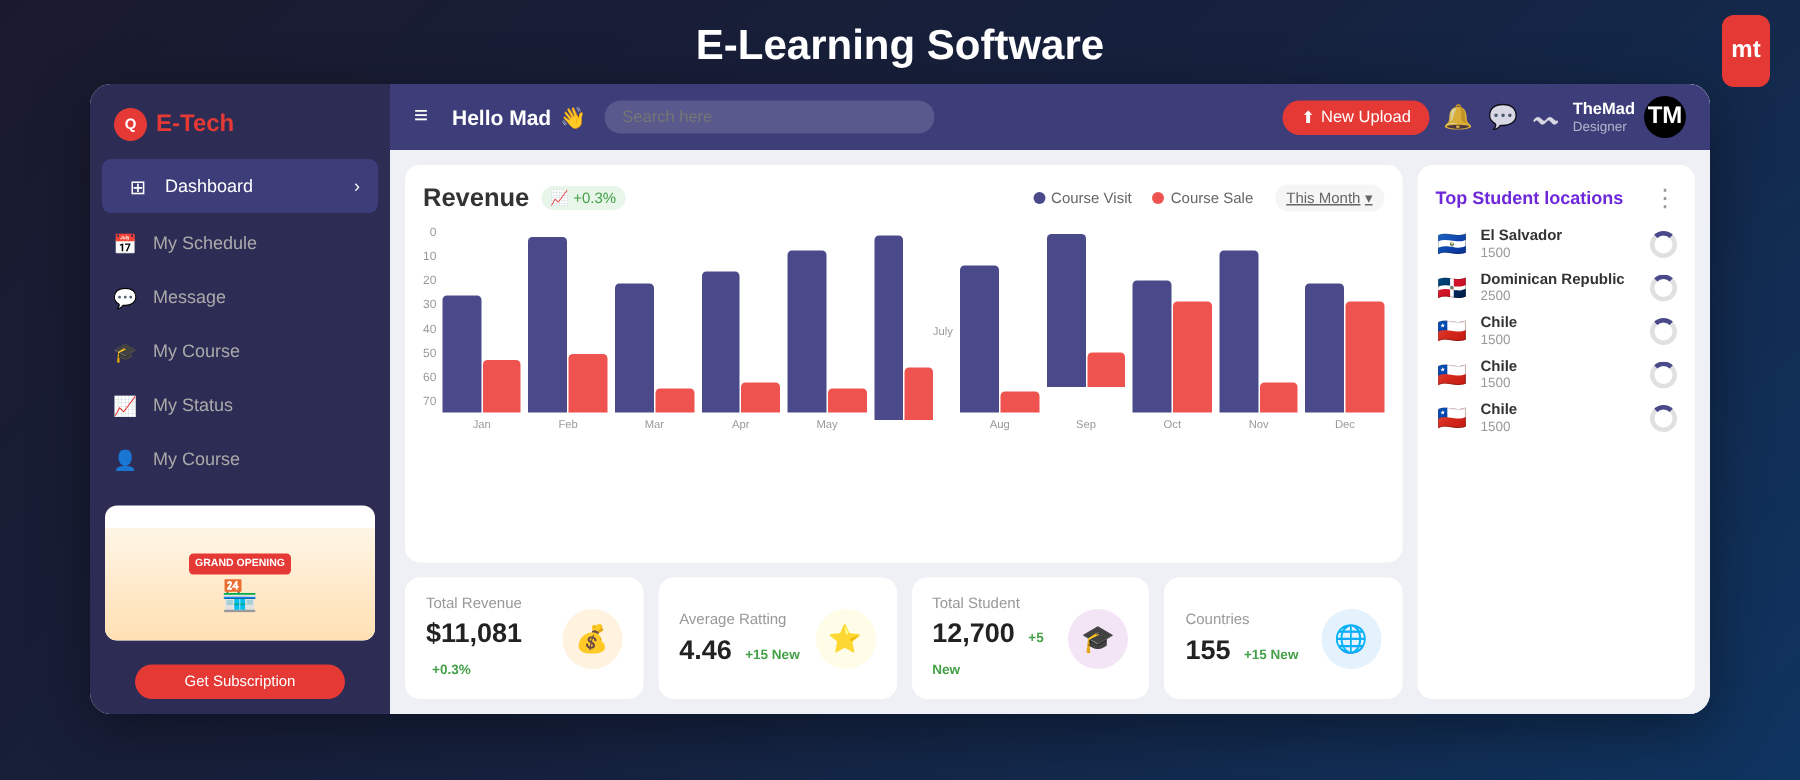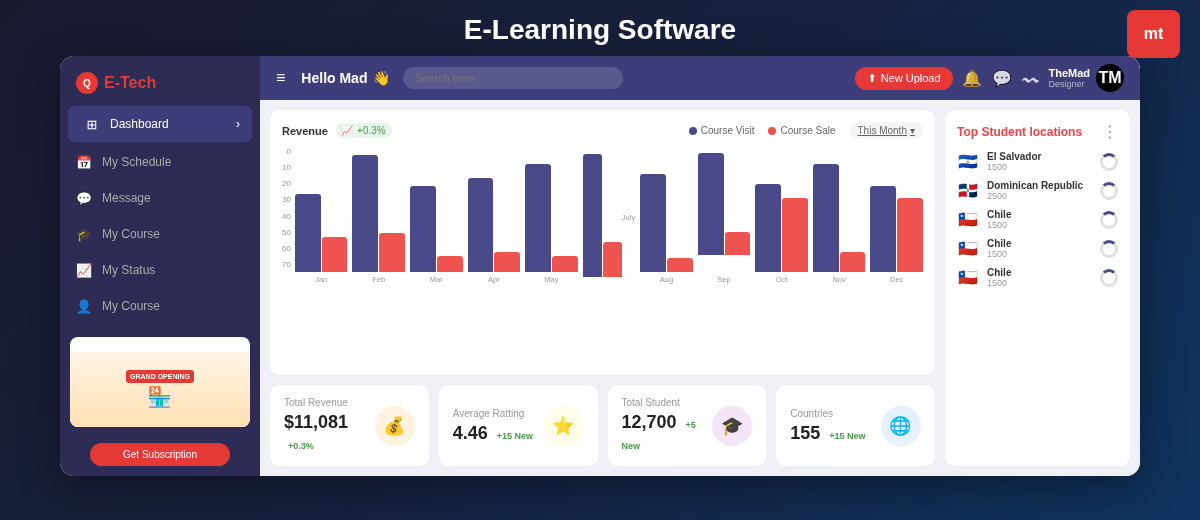--- a/index.html
+++ b/index.html
@@ -22,21 +22,21 @@
     }
     .page-title-bar h1 {
       color: white;
       font-size: 28px;
       font-weight: 700;
     }
     .mt-logo {
       position: absolute;
       top: 10px;
       right: 20px;
-      width: 53px;
+      width: 32px;
       height: 48px;
       background: #e53935;
       border-radius: 8px;
       display: flex;
       align-items: center;
       justify-content: center;
       color: white;
       font-weight: 700;
       font-size: 16px;
     }
@@ -265,21 +265,21 @@
       flex: 1;
     }
     .chart-header {
       display: flex;
       align-items: center;
       gap: 8px;
       margin-bottom: 8px;
     }
     .chart-title {
       font-weight: 700;
-      font-size: 11px;
+      font-size: 17px;
       color: #333;
     }
     .chart-badge {
       background: #e8f5e9;
       color: #43a047;
       font-size: 10px;
       padding: 2px 6px;
       border-radius: 10px;
     }
     .chart-legend {
@@ -387,21 +387,21 @@
     }
     .locations-header {
       display: flex;
       align-items: center;
       justify-content: space-between;
       margin-bottom: 10px;
     }
     .locations-title {
       font-size: 12px;
       font-weight: 700;
-      color: #ef4444;
+      color: #6d28d9;
     }
     .more-icon {
       color: #999;
       cursor: pointer;
       font-size: 16px;
     }
     .location-item {
       display: flex;
       align-items: center;
       gap: 8px;

